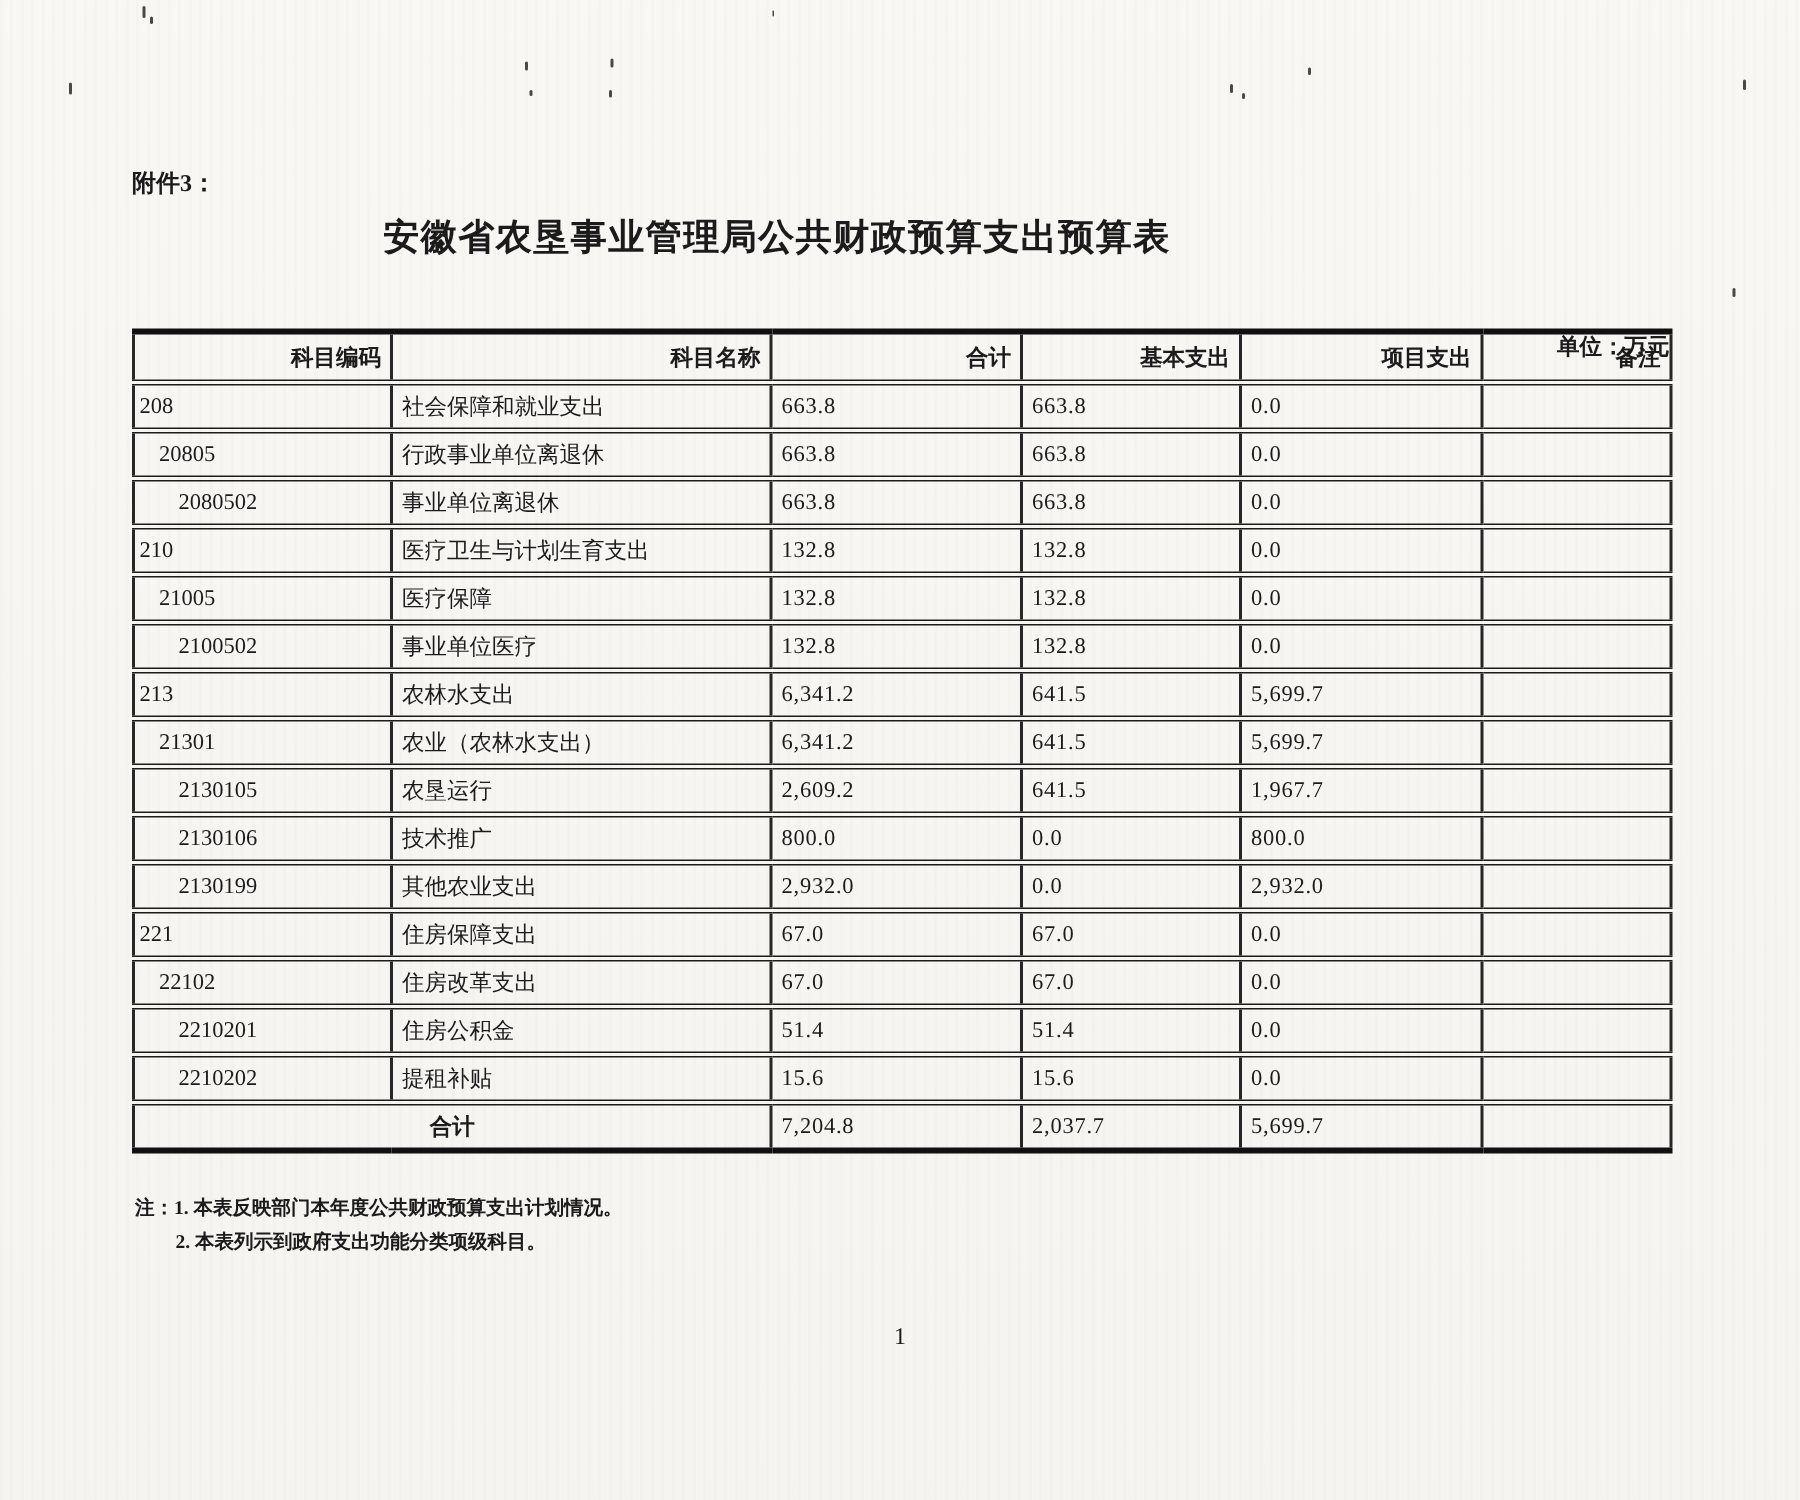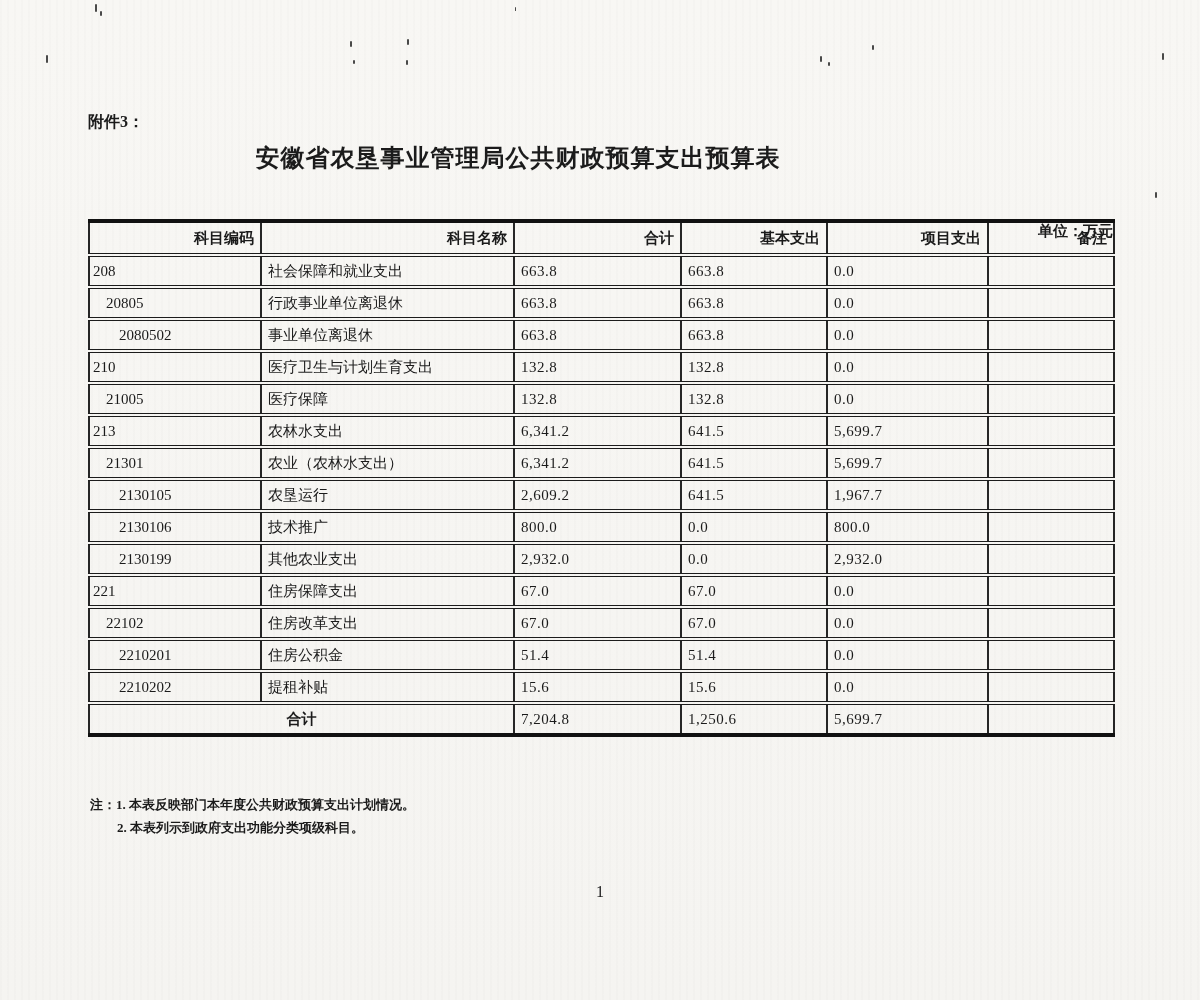--- a/index.html
+++ b/index.html
@@ -145,20 +145,28 @@
           </tr>
           <tr>
             <td class="cell-code indent-1">21005</td>
             <td class="cell-name">医疗保障</td>
             <td class="cell-total">132.8</td>
             <td class="cell-basic">132.8</td>
             <td class="cell-project">0.0</td>
             <td class="cell-remark"></td>
           </tr>
           <tr>
+            <td class="cell-code indent-2">2100502</td>
+            <td class="cell-name">事业单位医疗</td>
+            <td class="cell-total">132.8</td>
+            <td class="cell-basic">132.8</td>
+            <td class="cell-project">0.0</td>
+            <td class="cell-remark"></td>
+          </tr>
+          <tr>
             <td class="cell-code indent-0">213</td>
             <td class="cell-name">农林水支出</td>
             <td class="cell-total">6,341.2</td>
             <td class="cell-basic">641.5</td>
             <td class="cell-project">5,699.7</td>
             <td class="cell-remark"></td>
           </tr>
           <tr>
             <td class="cell-code indent-1">21301</td>
             <td class="cell-name">农业（农林水支出）</td>
@@ -221,21 +229,21 @@
             <td class="cell-total">15.6</td>
             <td class="cell-basic">15.6</td>
             <td class="cell-project">0.0</td>
             <td class="cell-remark"></td>
           </tr>
         </tbody>
       <tfoot>
         <tr>
           <td colspan="2" class="total-label">合计</td>
           <td class="cell-total">7,204.8</td>
-          <td class="cell-basic">1,250.6</td>
+          <td class="cell-basic">2,037.7</td>
           <td class="cell-project">5,699.7</td>
           <td class="cell-remark"></td>
         </tr>
       </tfoot>
     </table>
   </div>
 
   <div class="notes">
     <div class="note-line"><span>注：</span><span>1. 本表反映部门本年度公共财政预算支出计划情况。</span></div>
     <div class="note-line note-line-2">2. 本表列示到政府支出功能分类项级科目。</div>

